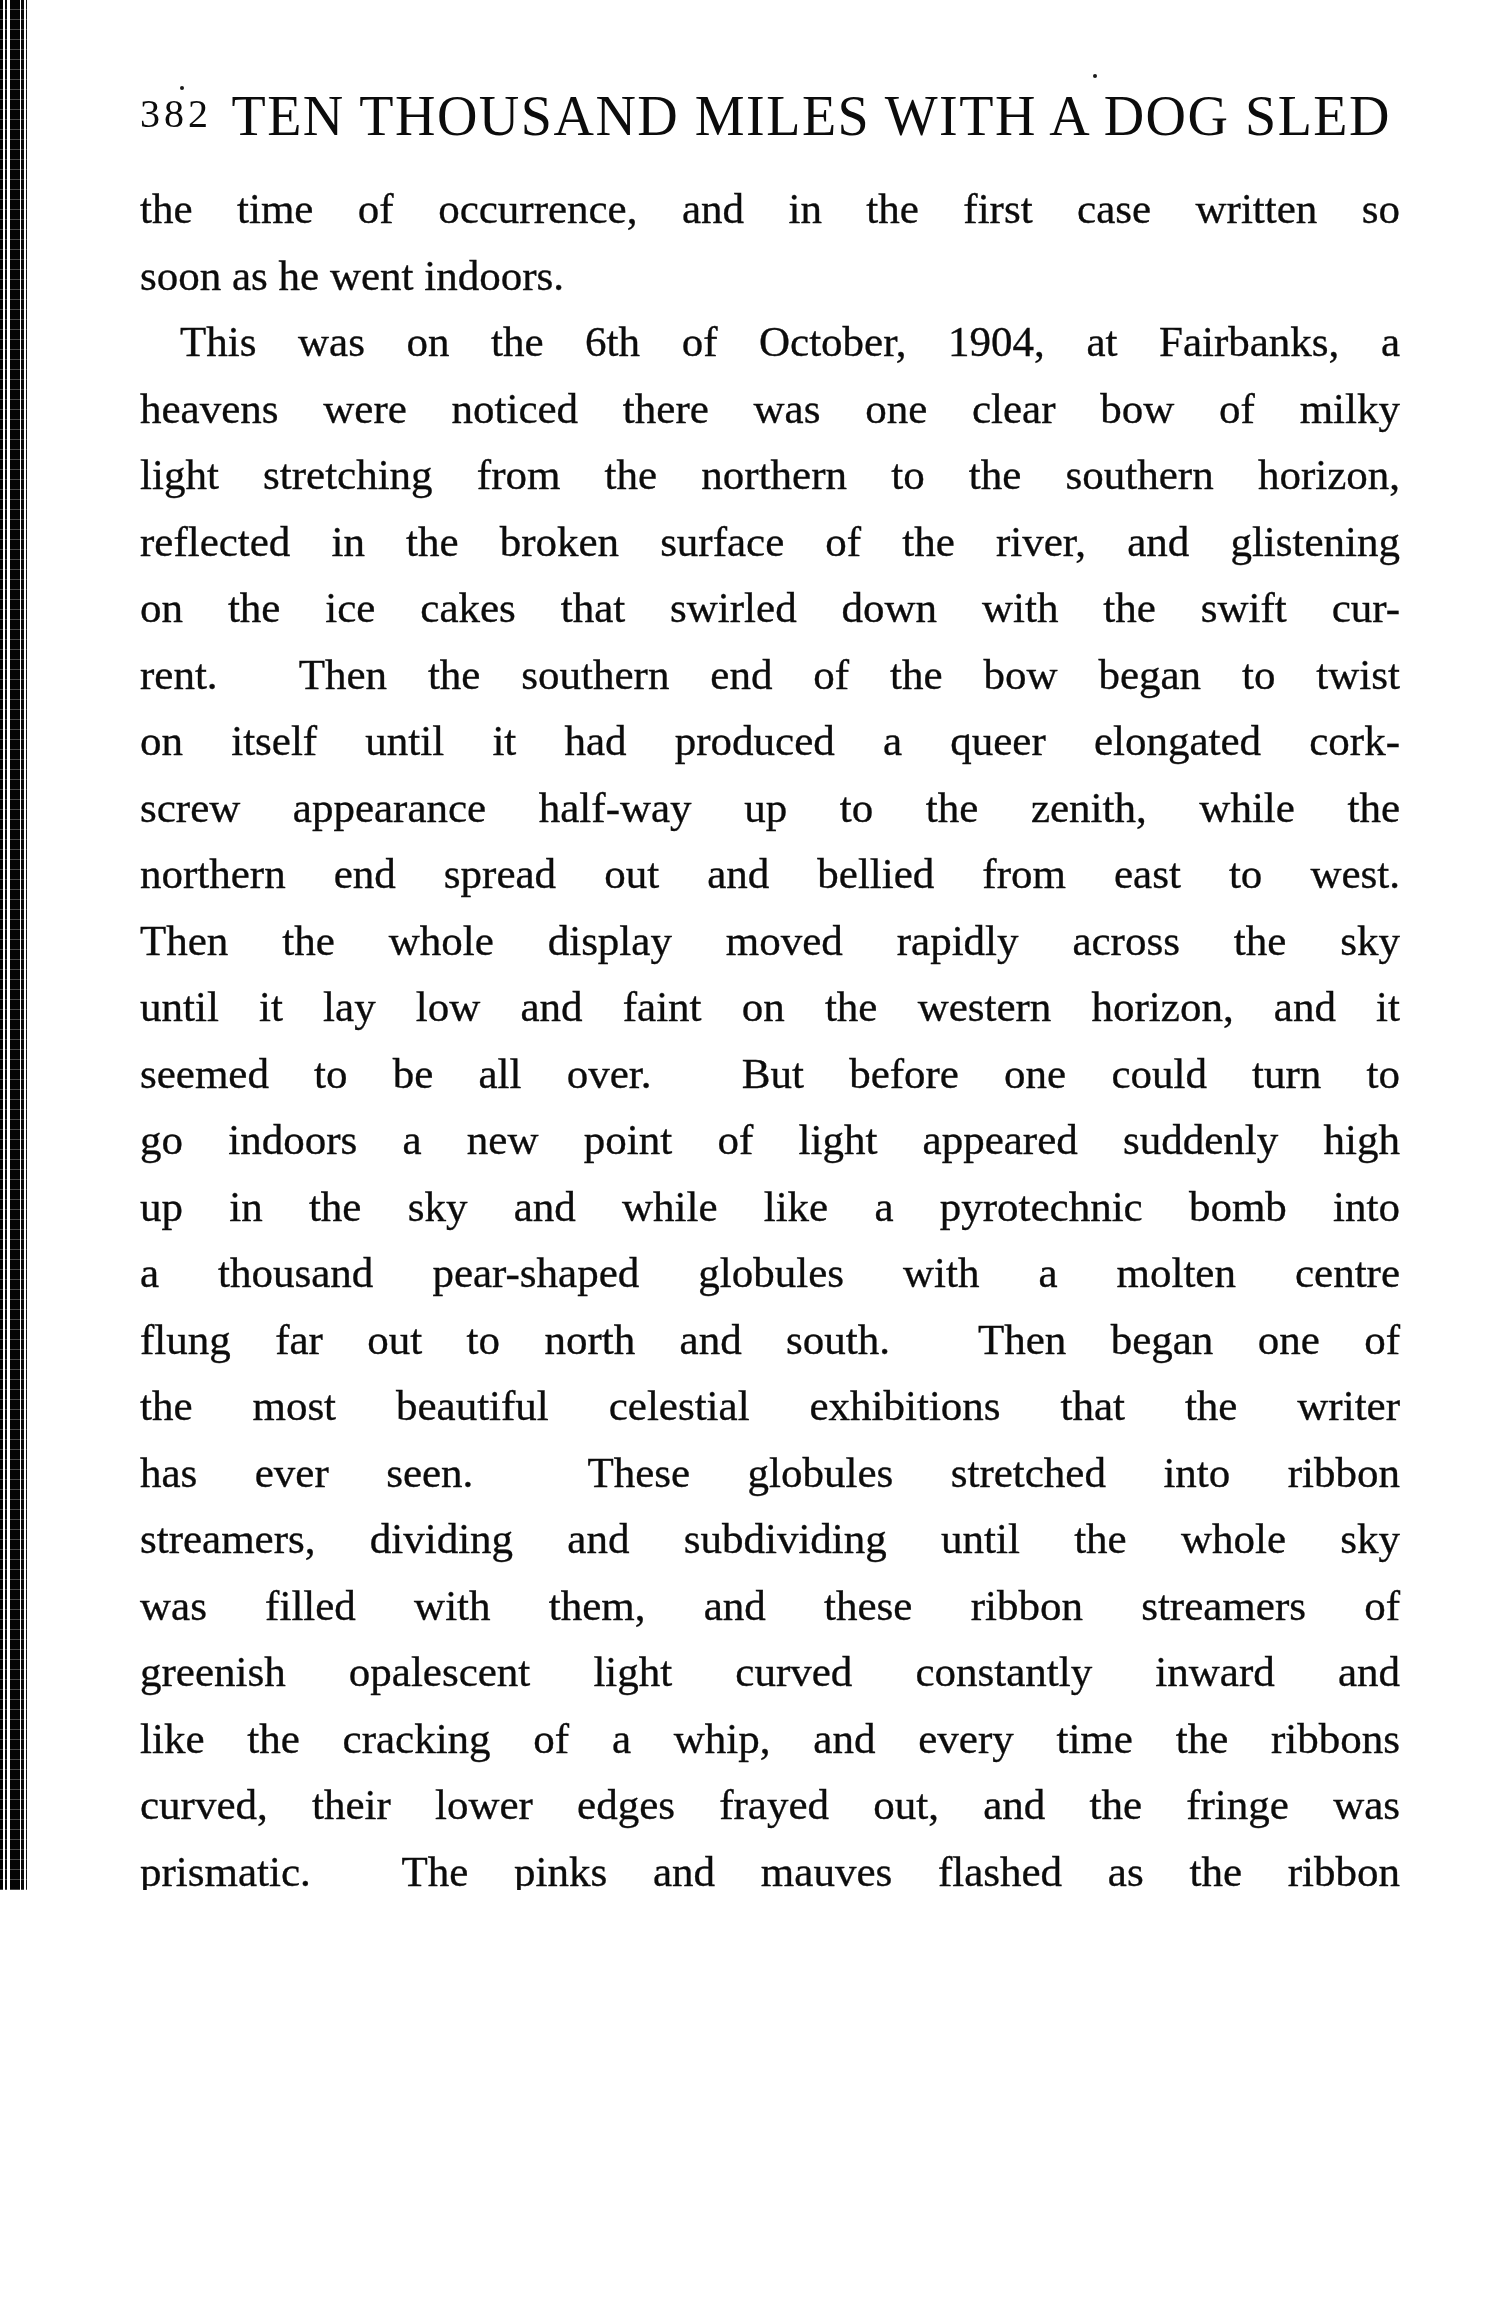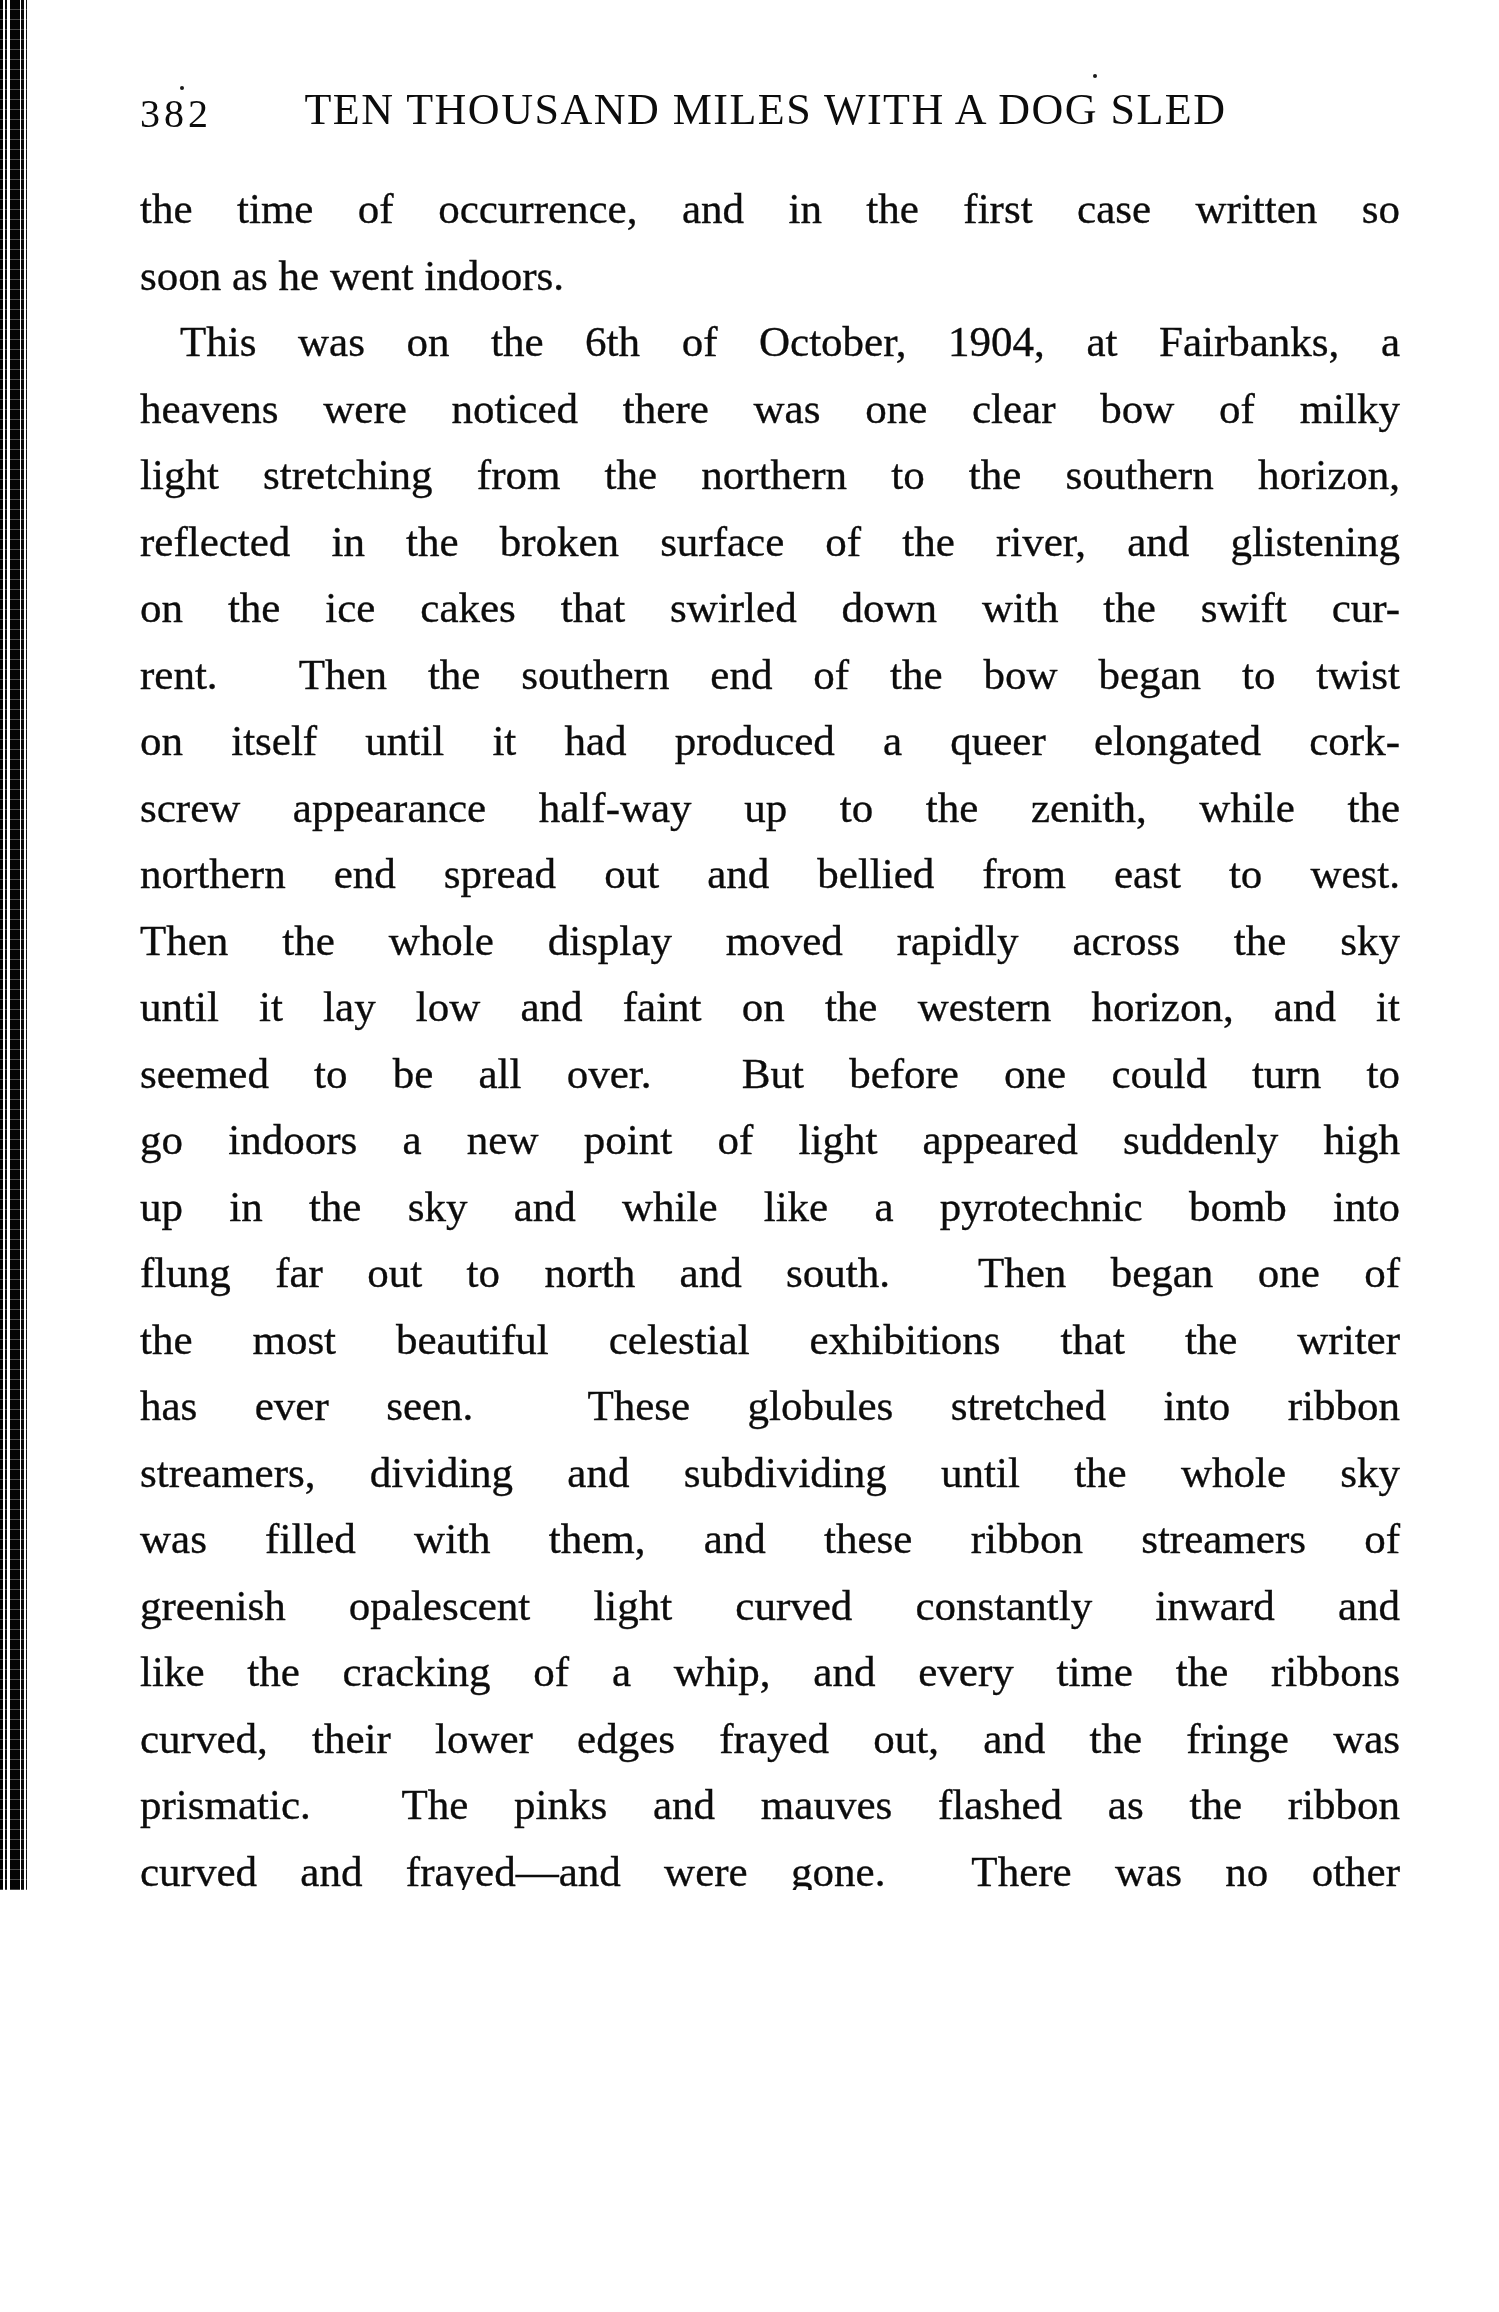--- a/index.html
+++ b/index.html
@@ -25,22 +25,22 @@
   }
   .running-head{
     position:absolute;left:140px;top:84px;width:1260px;height:56px;
   }
   .page-number{
     position:absolute;left:0;top:6px;
     font-size:40px;letter-spacing:4px;
   }
   .running-title{
     position:absolute;left:0;right:9px;top:0;
-    text-align:center;
-    font-size:44px;letter-spacing:1.5px;
+    text-align:right;
+    font-size:56px;letter-spacing:1.5px;
     white-space:nowrap;
   }
   .body-text{
     position:absolute;left:140px;top:176px;width:1260px;
     font-size:43px;line-height:66.5px;
     -webkit-text-stroke:0.35px #111;
   }
   .line{white-space:nowrap;}
   .line.j{
     white-space:normal;
@@ -78,20 +78,21 @@
       <div class="line j">on the ice cakes that swirled down with the swift cur-</div>
       <div class="line j">rent.&nbsp; Then the southern end of the bow began to twist</div>
       <div class="line j">on itself until it had produced a queer elongated cork-</div>
       <div class="line j">screw appearance half-way up to the zenith, while the</div>
       <div class="line j">northern end spread out and bellied from east to west.</div>
       <div class="line j">Then the whole display moved rapidly across the sky</div>
       <div class="line j">until it lay low and faint on the western horizon, and it</div>
       <div class="line j">seemed to be all over.&nbsp; But before one could turn to</div>
       <div class="line j">go indoors a new point of light appeared suddenly high</div>
       <div class="line j">up in the sky and while like a pyrotechnic bomb into</div>
+      <div class="line j">a thousand pear-shaped globules with a molten centre</div>
       <div class="line j">flung far out to north and south.&nbsp; Then began one of</div>
       <div class="line j">the most beautiful celestial exhibitions that the writer</div>
       <div class="line j">has ever seen.&nbsp; These globules stretched into ribbon</div>
       <div class="line j">streamers, dividing and subdividing until the whole sky</div>
       <div class="line j">was filled with them, and these ribbon streamers of</div>
       <div class="line j">greenish opalescent light curved constantly inward and</div>
       <div class="line j">like the cracking of a whip, and every time the ribbons</div>
       <div class="line j">curved, their lower edges frayed out, and the fringe was</div>
       <div class="line j">prismatic.&nbsp; The pinks and mauves flashed as the ribbon</div>
       <div class="line j">curved and frayed—and were gone.&nbsp; There was no other</div>

